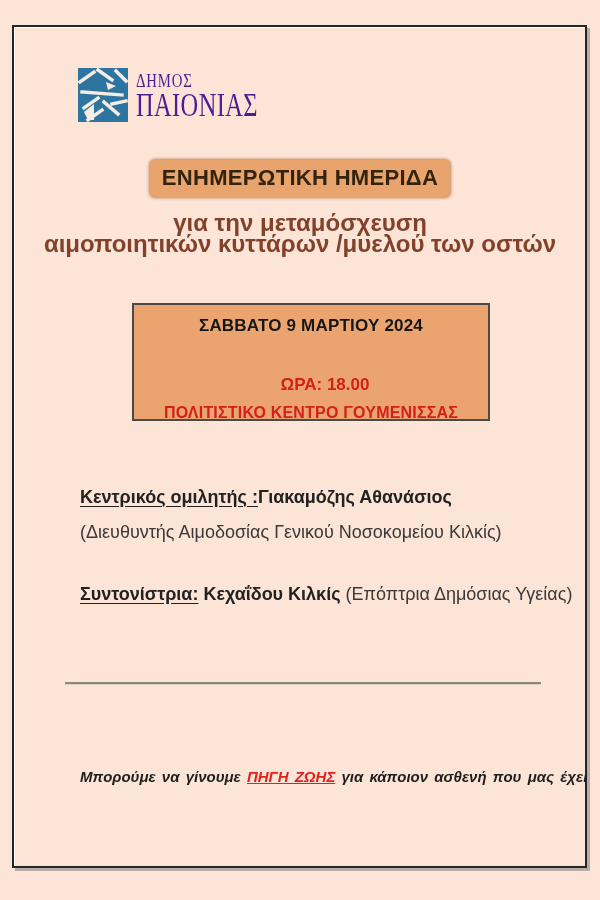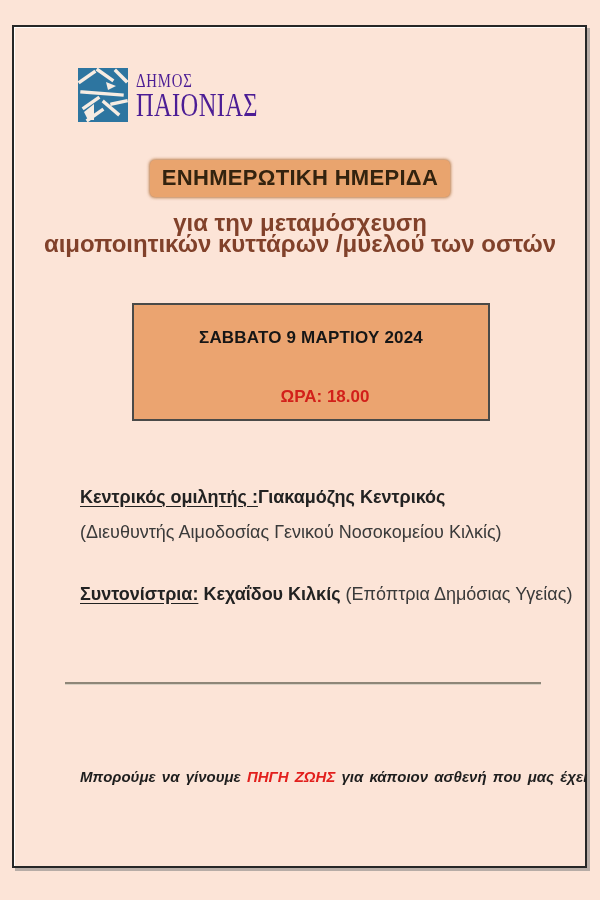--- a/index.html
+++ b/index.html
@@ -44,42 +44,42 @@
   }
   .subtitle-1 { top: 209px; }
   .subtitle-2 { top: 230px; }
   .info-box {
     position: absolute; left: 132px; top: 303px; width: 358px; height: 118px;
     background: #eba470;
     border: 2px solid #4a4a48;
     box-sizing: border-box;
     text-align: center;
   }
-  .info-date { margin-top: 23px; font-size: 17px; font-weight: bold; color: #161616; letter-spacing: 0.2px; }
+  .info-date { margin-top: 11px; font-size: 17px; font-weight: bold; color: #161616; letter-spacing: 0.2px; }
   .info-time { margin-top: 39px; font-size: 17px; font-weight: bold; color: #d2201a; margin-left: 28px; }
   .info-venue { margin-top: 9px; font-size: 16px; font-weight: bold; color: #d2201a; letter-spacing: 0.2px; }
   .person-line { position: absolute; left: 80px; font-size: 18px; color: #222; white-space: nowrap; }
   .speaker-line { top: 487px; }
   .speaker-detail { top: 522px; font-weight: normal; color: #3a3a3a; }
   .coordinator-line { top: 584px; }
   .p-label { font-weight: bold; text-decoration: underline; text-underline-offset: 3px; }
   .p-name { font-weight: bold; }
   .p-detail { font-weight: normal; color: #3a3a3a; }
   .divider {
     position: absolute; left: 65px; top: 674px; width: 476px; height: 2px;
     background: #8e8678; border: 0;
     border-bottom: 1px solid #d9cfc2;
   }
   .footer {
     position: absolute; left: 80px; top: 764px; width: 470px;
     font-size: 15px; font-weight: bold; font-style: italic;
     color: #1e1e1e; line-height: 26px; word-spacing: 2px;
   }
   .footer-line1 { white-space: nowrap; }
-  .footer-red { color: #e2201d; }
+  .footer-red { color: #e2201d; text-decoration: underline; }
 </style>
 </head>
 <body>
 
 <div class="frame"></div>
 
 <div class="logo">
   <svg class="logo-icon" viewBox="0 0 50 54" xmlns="http://www.w3.org/2000/svg">
     <rect x="0" y="0" width="50" height="54" fill="#2d75a0"></rect>
     <g stroke="#f7ece2" stroke-width="3.4" fill="none" stroke-linecap="square">
@@ -106,24 +106,25 @@
 <div class="title-wrap">
   <span class="title-highlight">ΕΝΗΜΕΡΩΤΙΚΗ ΗΜΕΡΙΔΑ</span>
 </div>
 
 <div class="subtitle subtitle-1">για την  μεταμόσχευση</div>
 <div class="subtitle subtitle-2">αιμοποιητικών κυττάρων /μυελού των οστών</div>
 
 <div class="info-box">
   <div class="info-date">ΣΑΒΒΑΤΟ 9 ΜΑΡΤΙΟΥ 2024</div>
   <div class="info-time">ΩΡΑ: 18.00</div>
+  <div class="info-venue">ΠΟΛΙΤΙΣΤΙΚΟ ΚΕΝΤΡΟ ΓΟΥΜΕΝΙΣΣΑΣ</div>
 </div>
 
 <div class="person-line speaker-line">
-  <span class="p-label">Κεντρικός ομιλητής :</span><span class="p-name">Γιακαμόζης Κεντρικός</span>
+  <span class="p-label">Κεντρικός ομιλητής :</span><span class="p-name">Γιακαμόζης Αθανάσιος</span>
 </div>
 <div class="person-line speaker-detail">(Διευθυντής  Αιμοδοσίας Γενικού Νοσοκομείου Κιλκίς)</div>
 
 <div class="person-line coordinator-line">
   <span class="p-label">Συντονίστρια:</span>
   <span class="p-name">Κεχαΐδου Κιλκίς</span>
   <span class="p-detail">(Επόπτρια Δημόσιας Υγείας)</span>
 </div>
 
 <hr class="divider">

